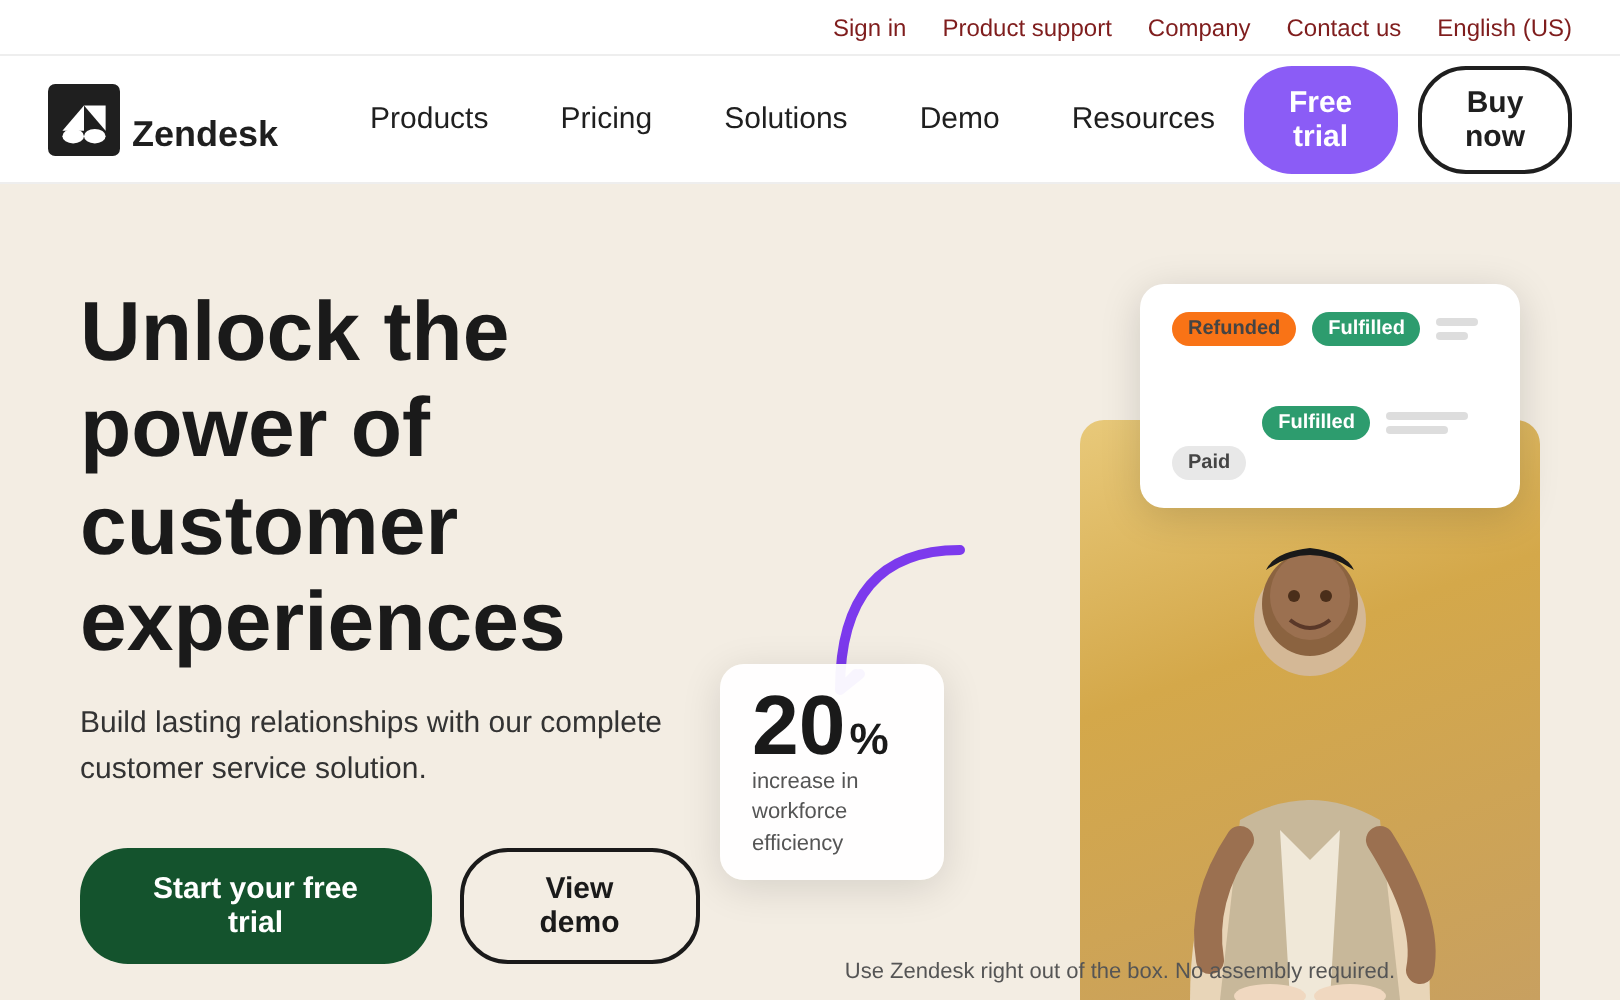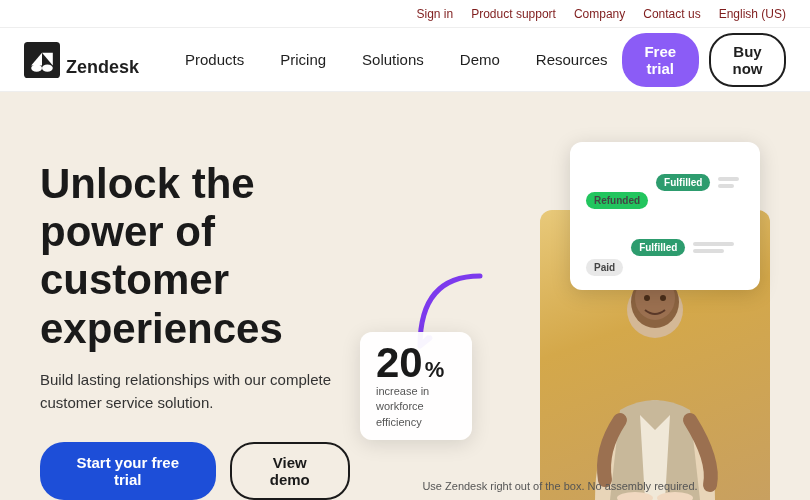--- a/index.html
+++ b/index.html
@@ -90,21 +90,21 @@
       display: flex;
       padding: 40px 40px 0 40px;
       height: 408px;
       position: relative;
       overflow: hidden;
     }
     .hero-left {
       flex: 1;
       display: flex;
       flex-direction: column;
-      justify-content: flex-end;
+      justify-content: flex-start;
       padding-top: 10px;
       z-index: 2;
     }
     .hero-title {
       font-size: 42px;
       font-weight: 800;
       color: #1a1a1a;
       line-height: 1.15;
       max-width: 390px;
       margin-bottom: 16px;
@@ -115,21 +115,21 @@
       max-width: 340px;
       line-height: 1.5;
       margin-bottom: 28px;
     }
     .hero-buttons {
       display: flex;
       gap: 14px;
       align-items: center;
     }
     .btn-start-trial {
-      background: #1d4ed8;
+      background: #14532d;
       color: #fff;
       border: none;
       padding: 12px 22px;
       border-radius: 24px;
       font-size: 15px;
       font-weight: 600;
       cursor: pointer;
     }
     .btn-view-demo {
       background: transparent;
@@ -220,21 +220,21 @@
       margin-bottom: 10px;
     }
     .ticket-row:last-child { margin-bottom: 0; }
     .ticket-badge {
       font-size: 10px;
       font-weight: 600;
       padding: 3px 8px;
       border-radius: 10px;
       white-space: nowrap;
     }
-    .badge-refunded { background: #22c55e; color: #444; margin-top: 36px; }
+    .badge-refunded { background: #f97316; color: #444; }
     .badge-fulfilled { background: #2d9c6e; color: #fff; }
     .badge-paid { background: #e8e8e8; color: #444; margin-top: 40px; }
     .ticket-lines {
       flex: 1;
       display: flex;
       flex-direction: column;
       gap: 3px;
     }
     .ticket-line {
       height: 4px;

